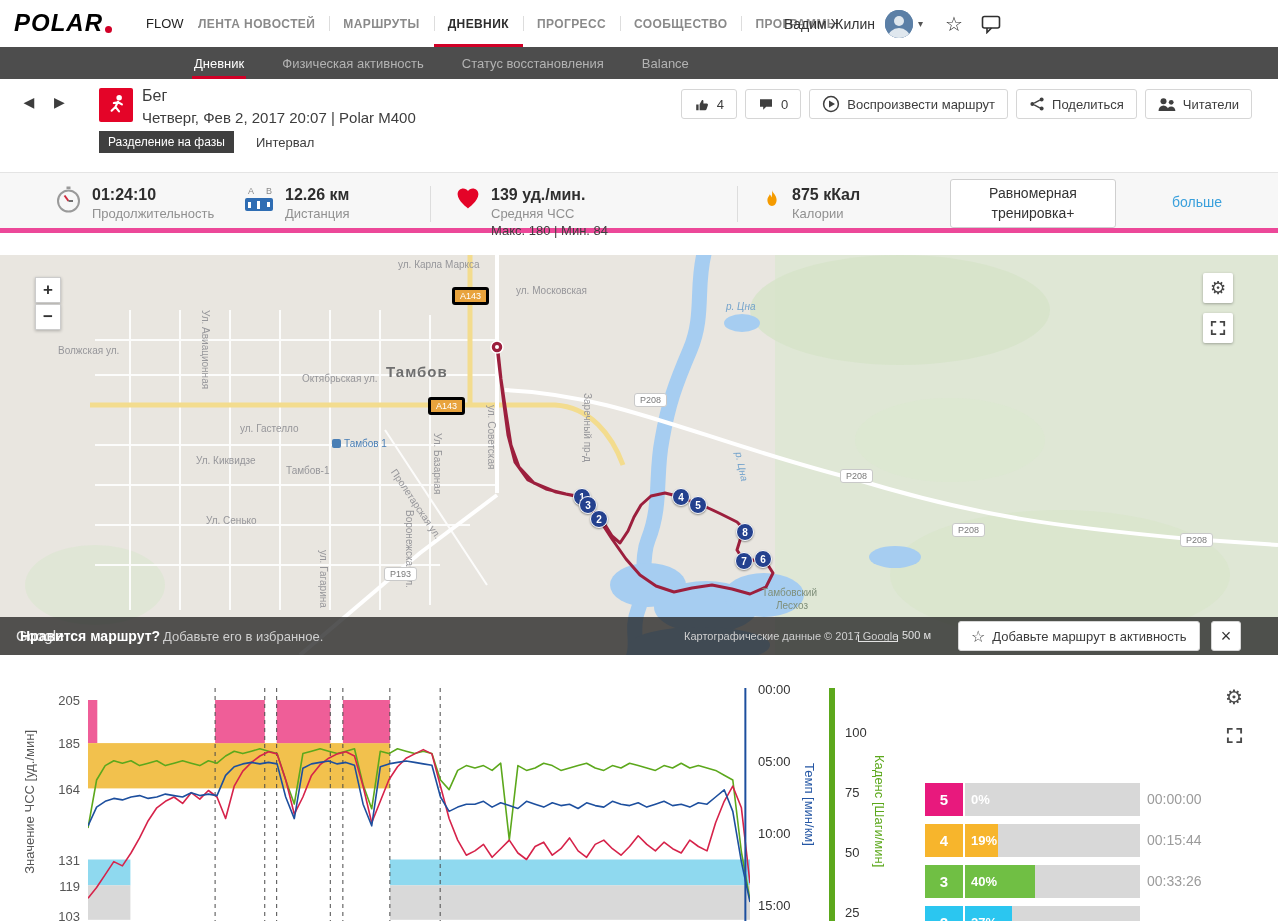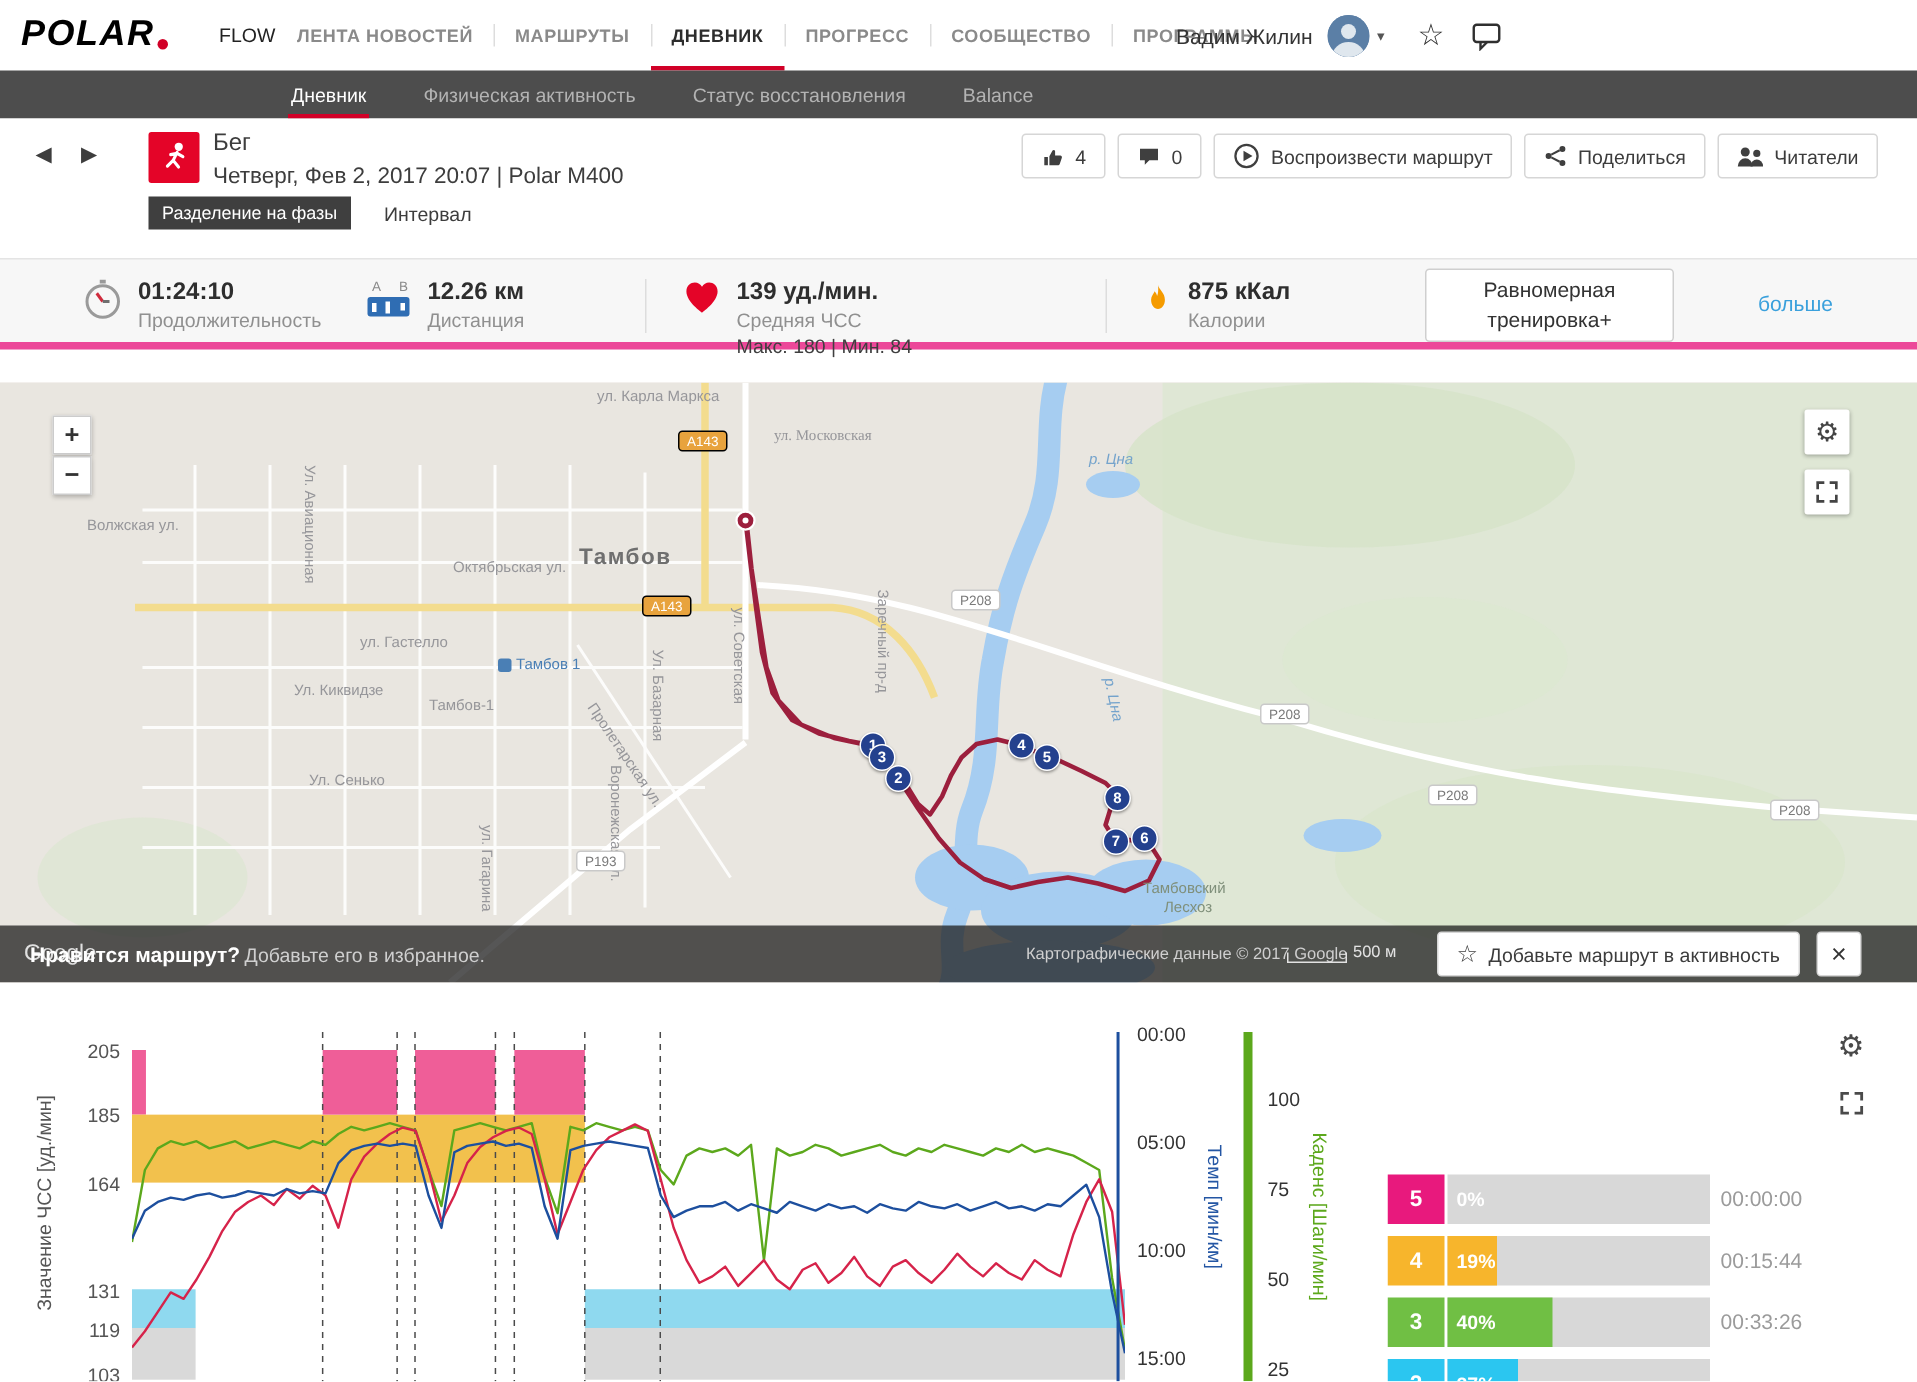--- a/index.html
+++ b/index.html
@@ -62,21 +62,21 @@
   .more-link { position:absolute; left:1172px; top:21px; font-size:14px; color:#3aa0dc; cursor:pointer; }
 
   
   .map { position:absolute; top:255px; left:0; width:1278px; height:400px; overflow:hidden; background:#e9e6e0; }
   .map svg.layer { position:absolute; left:0; top:0; }
   .mlbl { position:absolute; font-size:10px; color:#96969a; white-space:nowrap; }
   .mlbl.rot { writing-mode:vertical-rl; }
   .mlbl.water { color:#74a3cc; font-style:italic; }
   .city-lbl { position:absolute; font-size:15px; font-weight:bold; color:#6f6f6f; letter-spacing:1px; }
   .badge { position:absolute; font-size:9px; padding:1px 5px; border-radius:3px; white-space:nowrap; }
-  .badge.hw { background:#e8a33d; color:#fff; border:1px solid #000000; }
+  .badge.hw { background:#e8a33d; color:#fff; border:3px solid #000000; }
   .badge.rd { background:#fff; color:#7a7a7a; border:1px solid #c9c9c9; }
   .mk { position:absolute; width:18px; height:18px; border-radius:50%; background:#24418e;
         border:1.5px solid #fff; color:#fff; font-size:10px; font-weight:bold; display:flex;
         align-items:center; justify-content:center; box-shadow:0 1px 2px rgba(0,0,0,.4); cursor:pointer; }
   .zoombtn { position:absolute; left:35px; width:26px; height:26px; background:#fff; border:1px solid #ccc;
              box-shadow:0 1px 3px rgba(0,0,0,.25); font-size:17px; font-weight:bold; color:#333;
              display:flex; align-items:center; justify-content:center; cursor:pointer; }
   .mapbtn { position:absolute; left:1203px; width:30px; height:30px; background:#fff; border-radius:2px;
             box-shadow:0 1px 3px rgba(0,0,0,.3); display:flex; align-items:center; justify-content:center;
             cursor:pointer; color:#444; font-size:18px; }
@@ -310,21 +310,21 @@
 
     <svg class="layer" id="route-svg" width="1278" height="400" viewBox="0 0 1278 400">
         <polyline points="497,92 500,118 504,150 508,180 515,207 528,225 546,234 566,239 582,242 588,250 599,264 612,284 626,304 640,320 656,331 674,337 692,333 712,330 732,334 750,339 766,332 773,318 766,307 753,305 744,306 737,295 741,282 746,276 737,267 721,259 706,252 698,250 688,245 681,242 665,238 651,241 641,250 634,262 628,276 620,288 612,281 604,268 599,264 590,252 584,244 575,241 556,237 534,228 519,212 511,190 506,158 501,124 498,96" fill="none" stroke="#9c1f3d" stroke-width="3" stroke-linejoin="round" stroke-linecap="round"></polyline>
         <circle cx="497" cy="92" r="6" fill="#9c1f3d" stroke="#fff" stroke-width="1.5"></circle>
         <circle cx="497" cy="92" r="2" fill="#fff"></circle>
       </svg>
 
     <span class="city-lbl" style="left:386px; top:108px;">Тамбов</span>
     <span class="mlbl" style="left:302px; top:118px;">Октябрьская ул.</span>
     <span class="mlbl" style="left:398px; top:4px;">ул. Карла Маркса</span>
-    <span class="mlbl" style="left:516px; top:30px;font-family:Liberation Serif, serif;">ул. Московская</span>
+    <span class="mlbl" style="left:516px; top:30px;">ул. Московская</span>
     <span class="mlbl rot" style="left:486px; top:150px;">ул. Советская</span>
     <span class="mlbl rot" style="left:432px; top:178px;">Ул. Базарная</span>
     <span class="mlbl" style="left:240px; top:168px;">ул. Гастелло</span>
     <span class="mlbl" style="left:196px; top:200px;">Ул. Киквидзе</span>
     <span class="mlbl" style="left:206px; top:260px;">Ул. Сенько</span>
     <span class="mlbl rot" style="left:404px; top:255px;">Воронежская ул.</span>
     <span class="mlbl" style="left:398px; top:212px; transform:rotate(56deg); transform-origin:left top;">Пролетарская ул.</span>
     <span class="mlbl rot" style="left:318px; top:295px;">ул. Гагарина</span>
     <span class="mlbl" style="left:58px; top:90px;">Волжская ул.</span>
     <span class="mlbl rot" style="left:200px; top:55px;">Ул. Авиационная</span>

